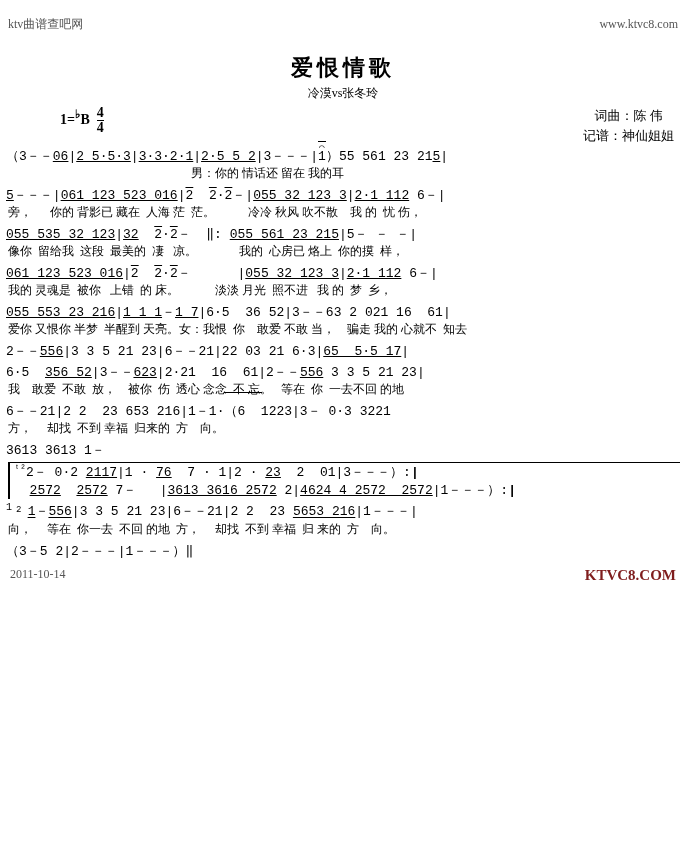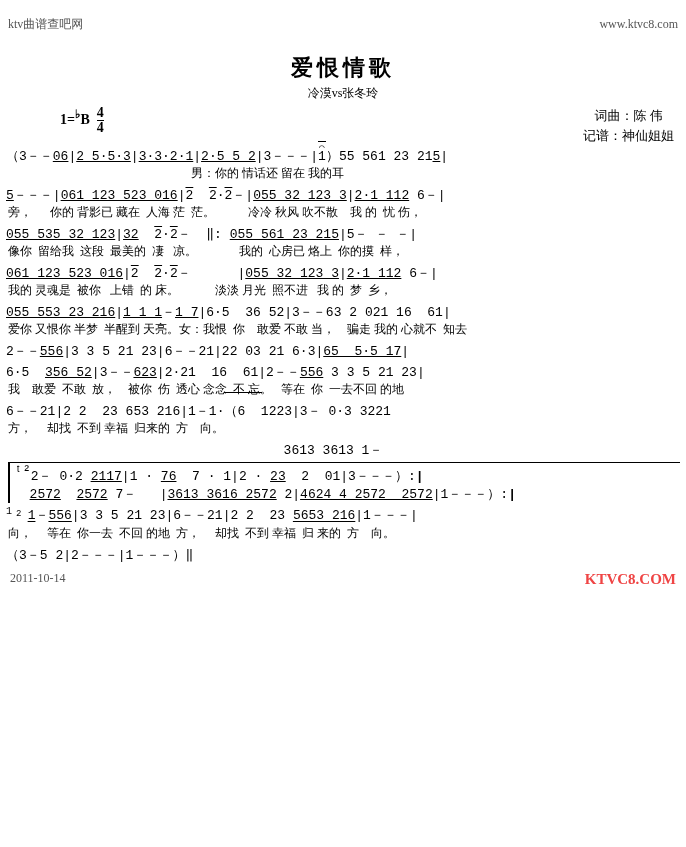--- a/index.html
+++ b/index.html
@@ -133,35 +133,35 @@
   </div>
 
   <div class="line-group">
     <pre>6·5  <u>356 52</u>|3－－<u>623</u>|2·21  16  61|2－－<u>556</u> 3 3 5 21 23|</pre>
     <div class="lyrics-line">我    敢爱  不敢  放，    被你  伤  透心 念念  不 忘。   等在  你  一去不回 的地</div>
   </div>
 
   <div class="line-group">
     <pre>6－－21|2 2  23 653 216|1－1·<span style="position:relative;display:inline-block"><span style="position:absolute;top:-10px;left:0;right:30px;border-top:1px solid #000"></span>（6  1223</span>|3－ 0·3 3221</pre>
     <div class="lyrics-line">方，     却找  不到 幸福  归来的  方    向。</div>
-    <pre style="text-align:center;padding-right:20px">3613 3613 1－</pre>
+    <pre style="text-align:left;padding-right:20px">3613 3613 1－</pre>
   </div>
 
   <div class="line-group" style="border-left:2px solid #000;border-top:1px solid #000;padding-left:4px;margin-left:2px">
-    <pre><sup style="font-size:14px">ᵗ²</sup>2－ 0·2 <u>2117</u>|1 · <u>76</u>  7 · 1|2 · <u>23</u>  2  01|3－－－）:<span style="font-weight:bold">|</span></pre>
+    <pre><sup style="font-size:10px">ᵗ²</sup>2－ 0·2 <u>2117</u>|1 · <u>76</u>  7 · 1|2 · <u>23</u>  2  01|3－－－）:<span style="font-weight:bold">|</span></pre>
     <pre>  <u>2572</u>  <u>2572</u> 7－   |<u>3613 3616 2572</u> 2|<u>4624 4 2572  2572</u>|1－－－）:<span style="font-weight:bold">|</span></pre>
   </div>
 
   <div class="line-group">
     <pre><span style="position:relative;display:inline-block"><sup style="font-size:10px">1</sup><span style="position:absolute;top:3px;left:10px;font-size:9px">2</span></span>  <u>1</u>－<u>556</u>|3 3 5 21 23|6－－21|2 2  23 <u>5653 216</u>|1－－－|</pre>
     <div class="lyrics-line">向，     等在  你一去  不回 的地  方，     却找  不到 幸福  归 来的  方    向。</div>
   </div>
 
   <div class="line-group">
     <pre>（3－5 2|2－－－|1－－－）‖</pre>
   </div>
 
 </div>
 
 <div class="footer-bar">
   <span>2011-10-14</span>
-  <span style="color:#ef4444;font-size:15px;font-weight:bold">KTVC8.COM</span>
+  <span style="color:#7f1d1d;font-size:15px;font-weight:bold">KTVC8.COM</span>
 </div>
 
 </body></html>

